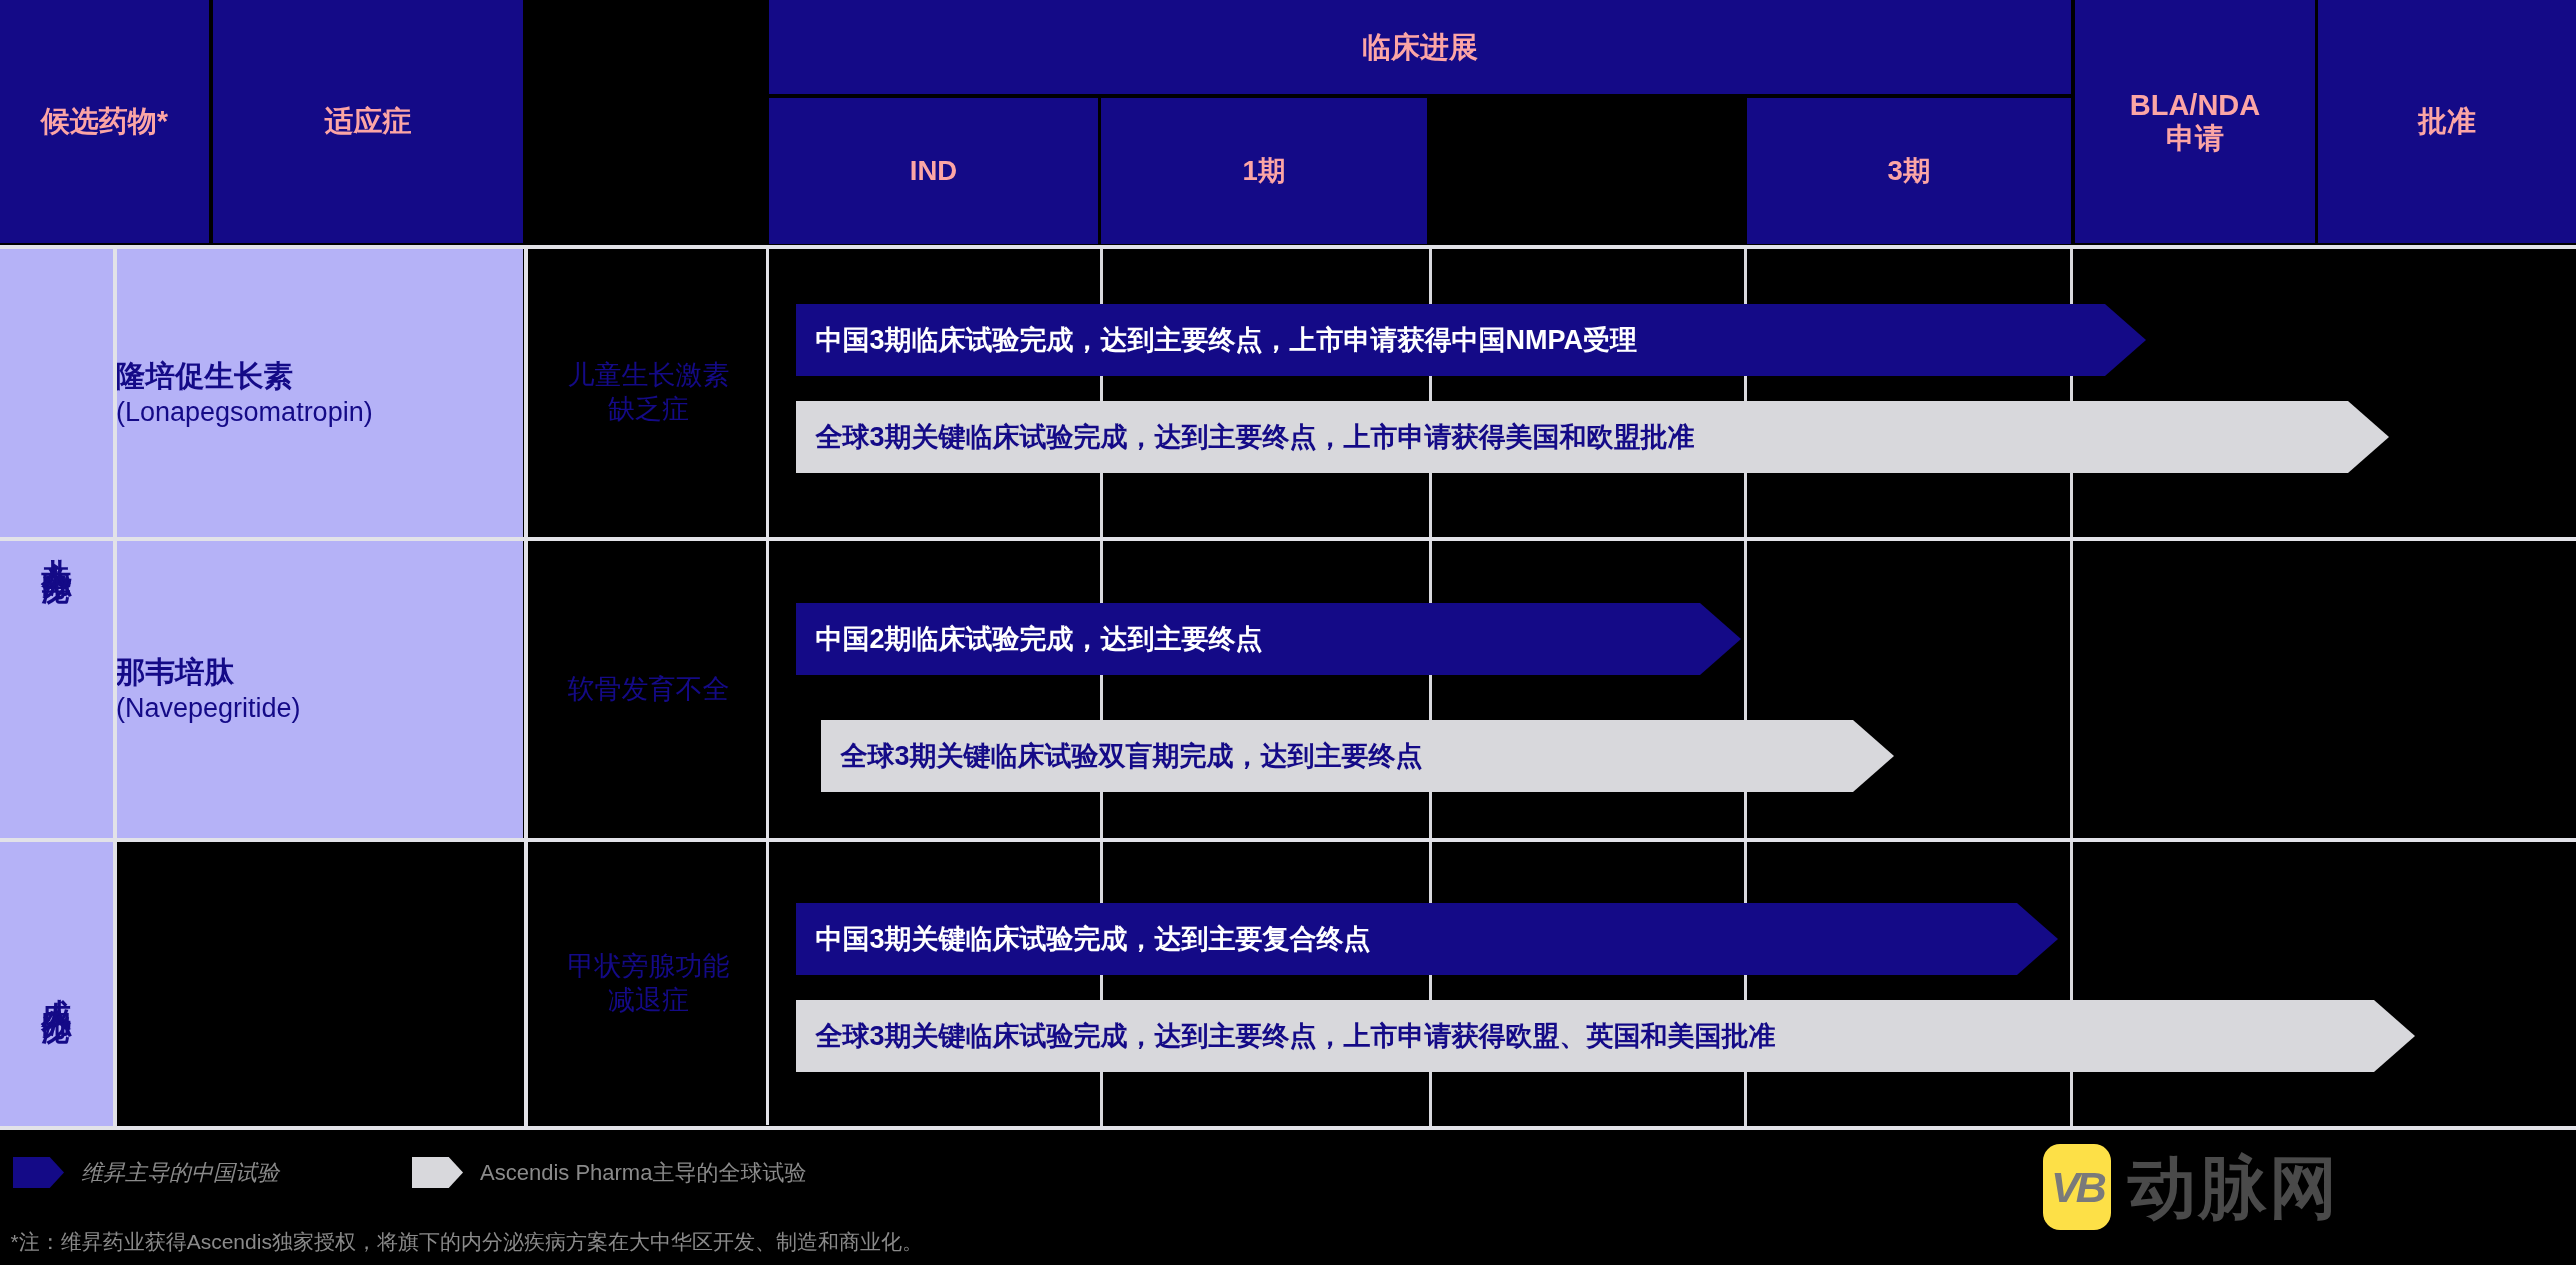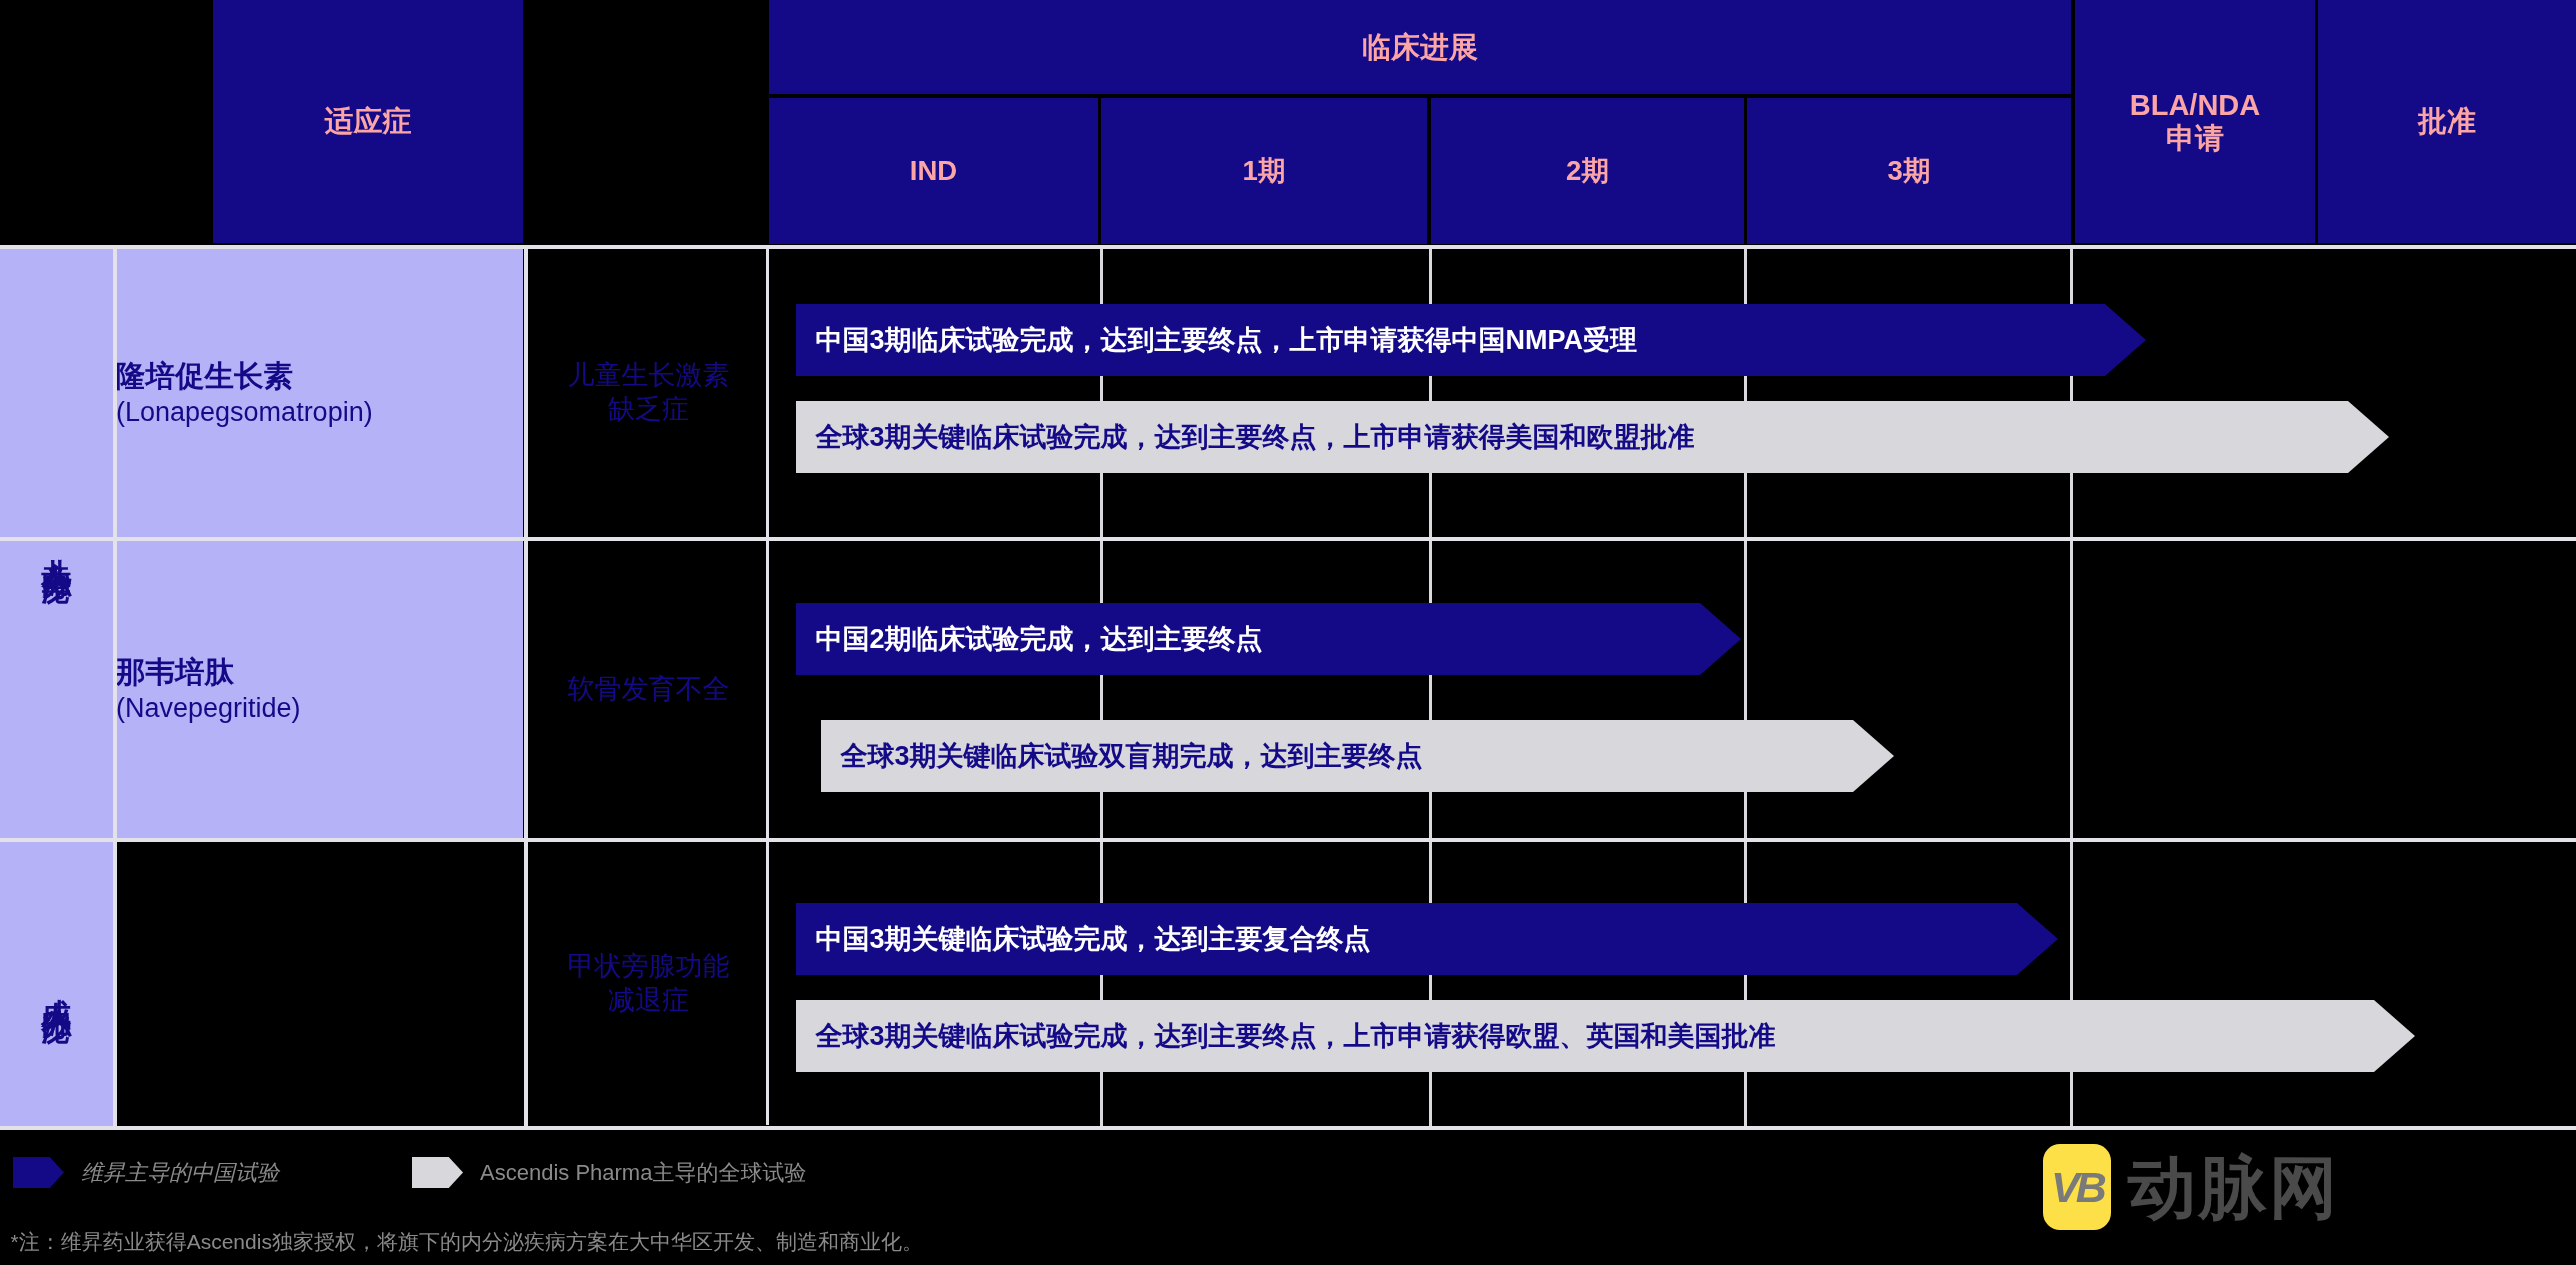--- a/index.html
+++ b/index.html
@@ -84,28 +84,28 @@
   }
   .wm-txt{ margin-left:17px; color:#4A4A4A; font-size:68px; font-weight:bold; letter-spacing:2.6px; line-height:1; }
 </style>
 </head>
 <body>
 
 <div class="sheet">
 
   <div class="hdr">
 
+    <div class="hcell big" style="left:0;top:0;width:209px;height:243px;">候选药物*</div>
 
     <div class="hcell big" style="left:213px;top:0;width:310px;height:243px;">适应症</div>
 
     <div class="hcell grp" style="left:769px;top:0;width:1302px;height:94px;">临床进展</div>
 
     <div class="hcell sub" style="left:769px;top:98px;width:329px;height:146px;">IND</div>
     <div class="hcell sub" style="left:1101px;top:98px;width:326px;height:146px;">1期</div>
-    <div class="hcell sub" style="left:1431px;top:98px;width:313px;height:146px;">2期</div>
     <div class="hcell sub" style="left:1747px;top:98px;width:324px;height:146px;">3期</div>
 
     <div class="hcell big" style="left:2075px;top:0;width:240px;height:243px;flex-direction:column;">
       <span>BLA/NDA</span>
       <span>申请</span>
     </div>
 
     <div class="hcell big" style="left:2318px;top:0;width:258px;height:243px;">批准</div>
   </div>
 

